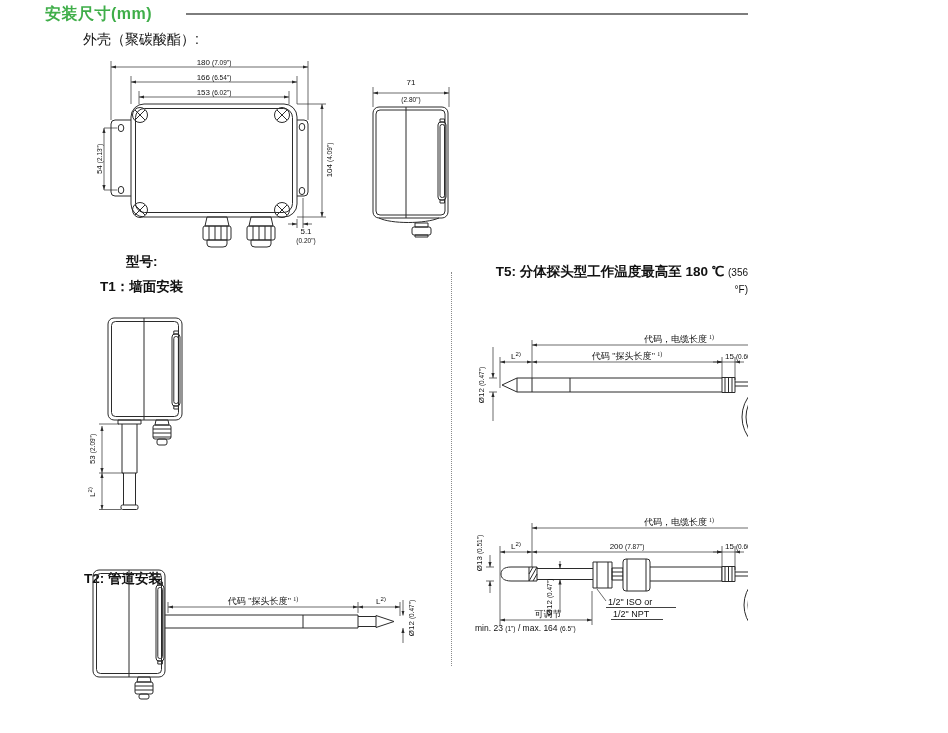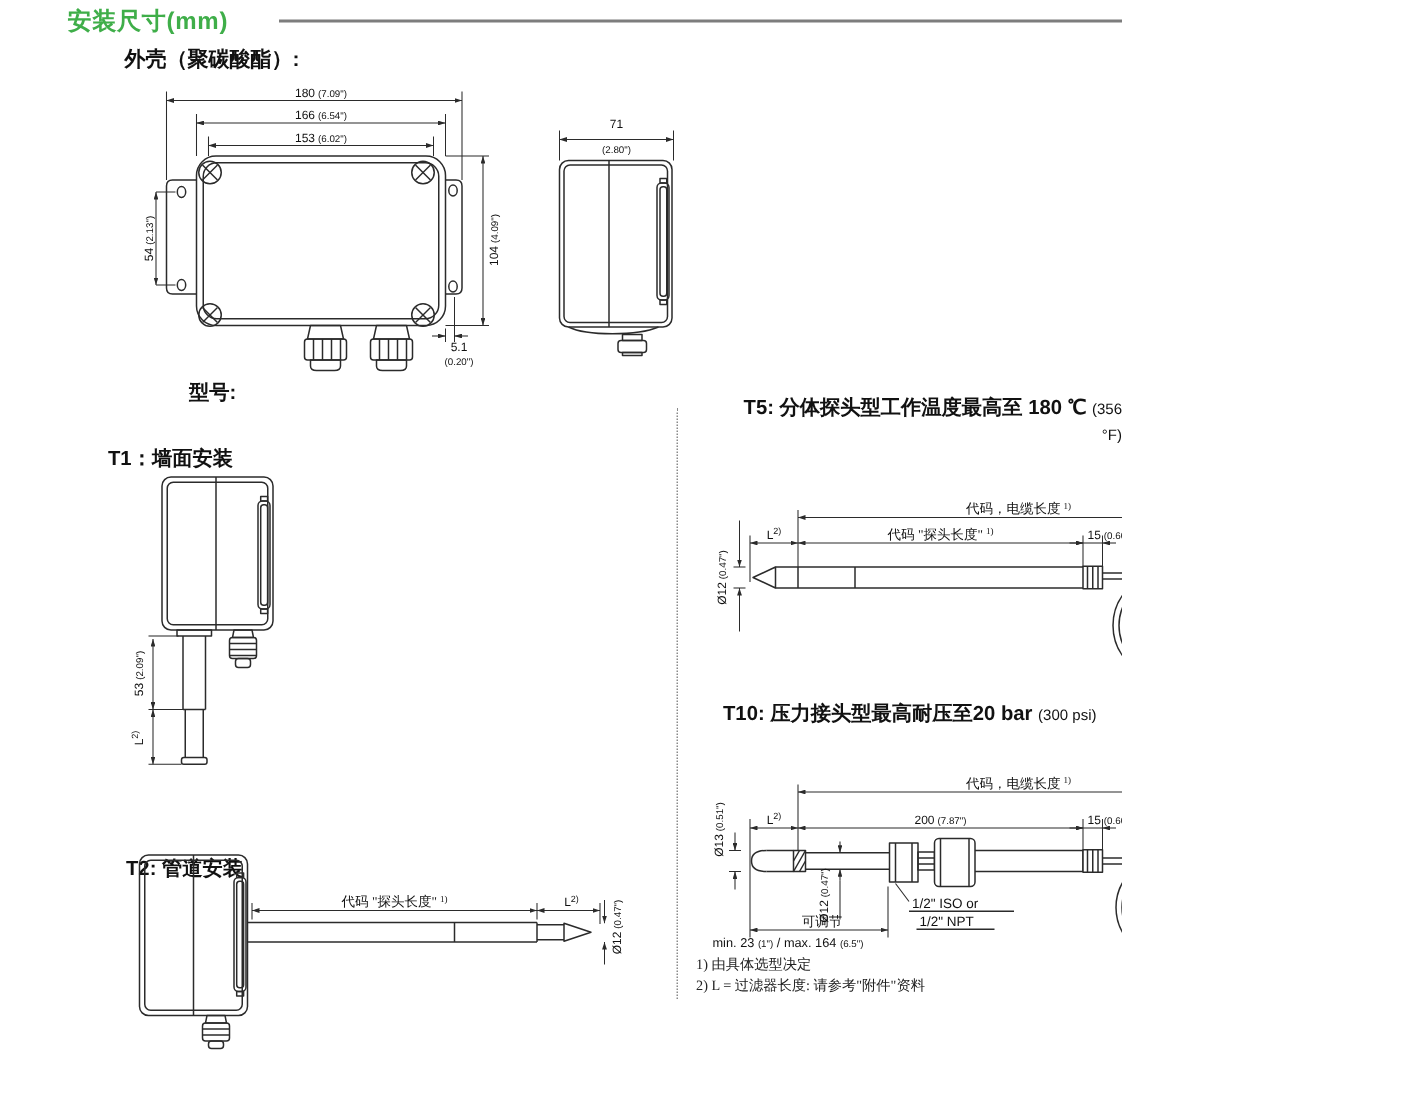--- a/index.html
+++ b/index.html
@@ -1,23 +1,23 @@
 <!DOCTYPE html>
 <html><head>
 <meta charset="utf-8">
 <style>
   html,body{margin:0;padding:0;background:#fff;}
   .page{position:relative;width:748px;height:733px;background:#fff;font-family:"Liberation Sans",sans-serif;color:#111;overflow:hidden;border-radius:12px;}
   .abs{position:absolute;}
   .title{left:45px;top:4px;font-size:16px;font-weight:bold;color:#3fae49;letter-spacing:0.5px;}
   .title-rule{left:186px;top:13px;width:710px;height:2px;background:#7d7d7d;}
-  .housing-label{left:83px;top:31px;font-size:14px;font-weight:bold;}
+  .housing-label{left:83px;top:31px;font-size:14px;font-weight:normal;}
   .models-label{left:84px;top:253px;font-size:13.5px;font-weight:bold;margin-left:42px;}
   .sub-label{font-size:13.5px;font-weight:600;}
-  .t1-label{left:72px;top:278px;margin-top:19px;}
+  .t1-label{left:100px;top:278px;}
   .t2-label{left:84px;top:526px;margin-top:44px;}
   .heading{font-size:13.5px;font-weight:600;}
   .t5-heading{left:482px;top:263px;text-align:right;}
   .t10-heading{left:482px;top:467px;}
   .hsub{font-size:10px;font-weight:400;}
   .divider{left:451px;top:272px;height:394px;width:0;border-left:1px dotted #8a8a8a;}
   .footnotes{left:464px;top:637px;font-size:9.5px;font-family:"Liberation Serif",serif;line-height:14px;color:#222;}
   svg{overflow:visible;}
   svg text{fill:#111;font-family:"Liberation Sans",sans-serif;}
   .dn{font-size:8px;}
@@ -332,24 +332,20 @@
     </g>
     <g>
       <text class="dc mid" x="216" y="9"><tspan>代码，电缆长度</tspan><tspan class="ds" dy="-3" dx="2">1)</tspan></text>
       <text class="dn mid" x="53" y="26"><tspan>L</tspan><tspan class="ds" dy="-3">2)</tspan></text>
       <text class="dc mid" x="164" y="26"><tspan>代码 "探头长度"</tspan><tspan class="ds" dy="-3" dx="2">1)</tspan></text>
       <text class="dn" x="262" y="26"><tspan>15</tspan><tspan class="di" dx="2">(0.60")</tspan></text>
       <text class="dn mid" x="21" y="52" transform="rotate(-90 21 52)"><tspan>Ø12</tspan><tspan class="di" dx="2">(0.47")</tspan></text>
     </g>
   </svg>
 
-  <div class="abs heading t10-heading">
-    <span>T10: 压力接头型最高耐压至20 bar</span>
-    <span class="hsub">(300 psi)</span>
-  </div>
 
   <svg class="abs" style="left:463px;top:513px" width="450" height="140" viewBox="0 0 450 140">
     <defs>
       <marker id="mf-s" markerUnits="userSpaceOnUse" markerWidth="5" markerHeight="3.2" refX="0" refY="1.6" orient="auto">
           <path d="M5,0 L0,1.6 L5,3.2 Z" fill="#2b2b2b"></path>
         </marker>
       <marker id="mf-e" markerUnits="userSpaceOnUse" markerWidth="5" markerHeight="3.2" refX="5" refY="1.6" orient="auto">
           <path d="M0,0 L5,1.6 L0,3.2 Z" fill="#2b2b2b"></path>
         </marker>
     </defs>
@@ -425,18 +421,14 @@
       <text class="dn" x="262" y="36"><tspan>15</tspan><tspan class="di" dx="2">(0.60")</tspan></text>
       <text class="dn mid" x="19" y="40" transform="rotate(-90 19 40)"><tspan>Ø13</tspan><tspan class="di" dx="2">(0.51")</tspan></text>
       <text class="dn mid" x="89" y="84" transform="rotate(-90 89 84)"><tspan>Ø12</tspan><tspan class="di" dx="2">(0.47")</tspan></text>
       <text style="font-size:9px" x="145" y="92">1/2" ISO or</text>
       <text style="font-size:9px" x="150" y="104">1/2" NPT</text>
       <text class="dc mid" x="85" y="104">可调节</text>
       <text x="12" y="118"><tspan style="font-size:8.5px">min. 23 </tspan><tspan class="di">(1")</tspan><tspan style="font-size:8.5px"> / max. 164 </tspan><tspan class="di">(6.5")</tspan></text>
     </g>
   </svg>
 
-  <div class="abs footnotes">
-    <div>1) 由具体选型决定</div>
-    <div>2) L = 过滤器长度: 请参考"附件"资料</div>
-  </div>
 
 </div>
 
 </body></html>

